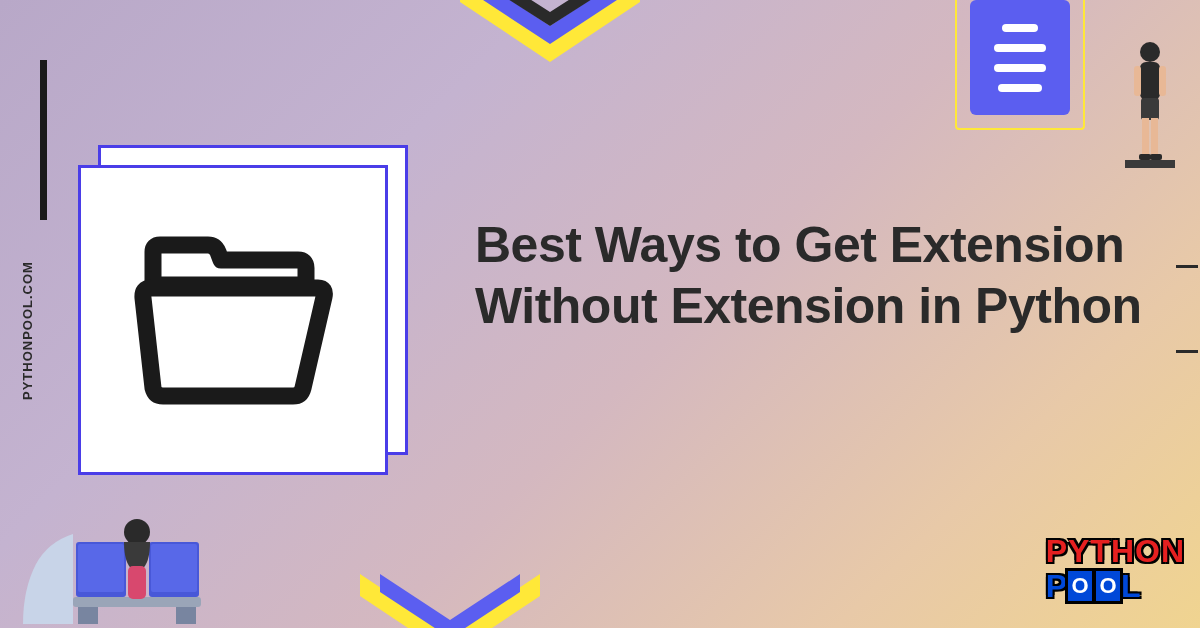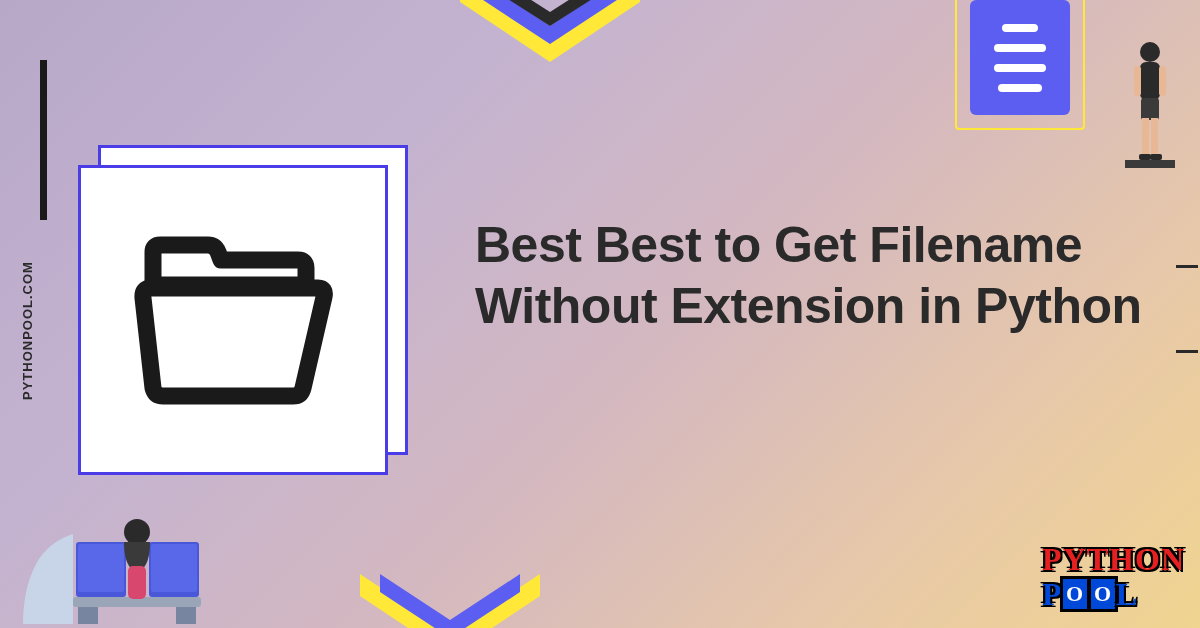--- a/index.html
+++ b/index.html
@@ -152,23 +152,23 @@
     
     .worker {
       position: absolute;
       bottom: 0;
       left: 18px;
     }
 
     
     .logo {
       position: absolute;
-      bottom: 15px;
+      bottom: 23px;
       right: 15px;
-      font-family: Liberation Serif, serif;
+      font-family: Liberation Sans, sans-serif;
       margin-top: 25px;
     }
     .logo-top {
       font-size: 32px;
       font-weight: 900;
       color: #e62020;
       letter-spacing: 1px;
       text-shadow: 2px 2px 0 #000, -2px -2px 0 #000, 2px -2px 0 #000, -2px 2px 0 #000;
     }
     .logo-bottom {
@@ -230,21 +230,21 @@
 <div class="folder-card">
   <div class="folder-card-back"></div>
   <div class="folder-card-front">
     <svg width="220" height="220" viewBox="0 0 220 220">
       <path d="M 30 50 L 30 42 Q 30 35 37 35 L 85 35 Q 92 35 95 42 L 98 50 L 175 50 Q 183 50 183 58 L 183 75 L 30 75 Z" fill="none" stroke="#1a1a1a" stroke-width="17" stroke-linejoin="round"></path>
       <path d="M 28 78 L 195 78 Q 203 78 201 87 L 180 178 Q 178 186 170 186 L 40 186 Q 32 186 30 178 L 20 88 Q 19 78 28 78 Z" fill="none" stroke="#1a1a1a" stroke-width="17" stroke-linejoin="round"></path>
     </svg>
   </div>
 </div>
 
-<h1 class="headline">Best Best to Get Filename Without Extension in Python</h1>
+<h1 class="headline">Best Ways to Get Extension Without Extension in Python</h1>
 
 <div class="doc-icon-frame"></div>
 
 <div class="doc-icon">
   <div class="doc-line short"></div>
   <div class="doc-line long"></div>
   <div class="doc-line long"></div>
   <div class="doc-line med"></div>
 </div>
 

